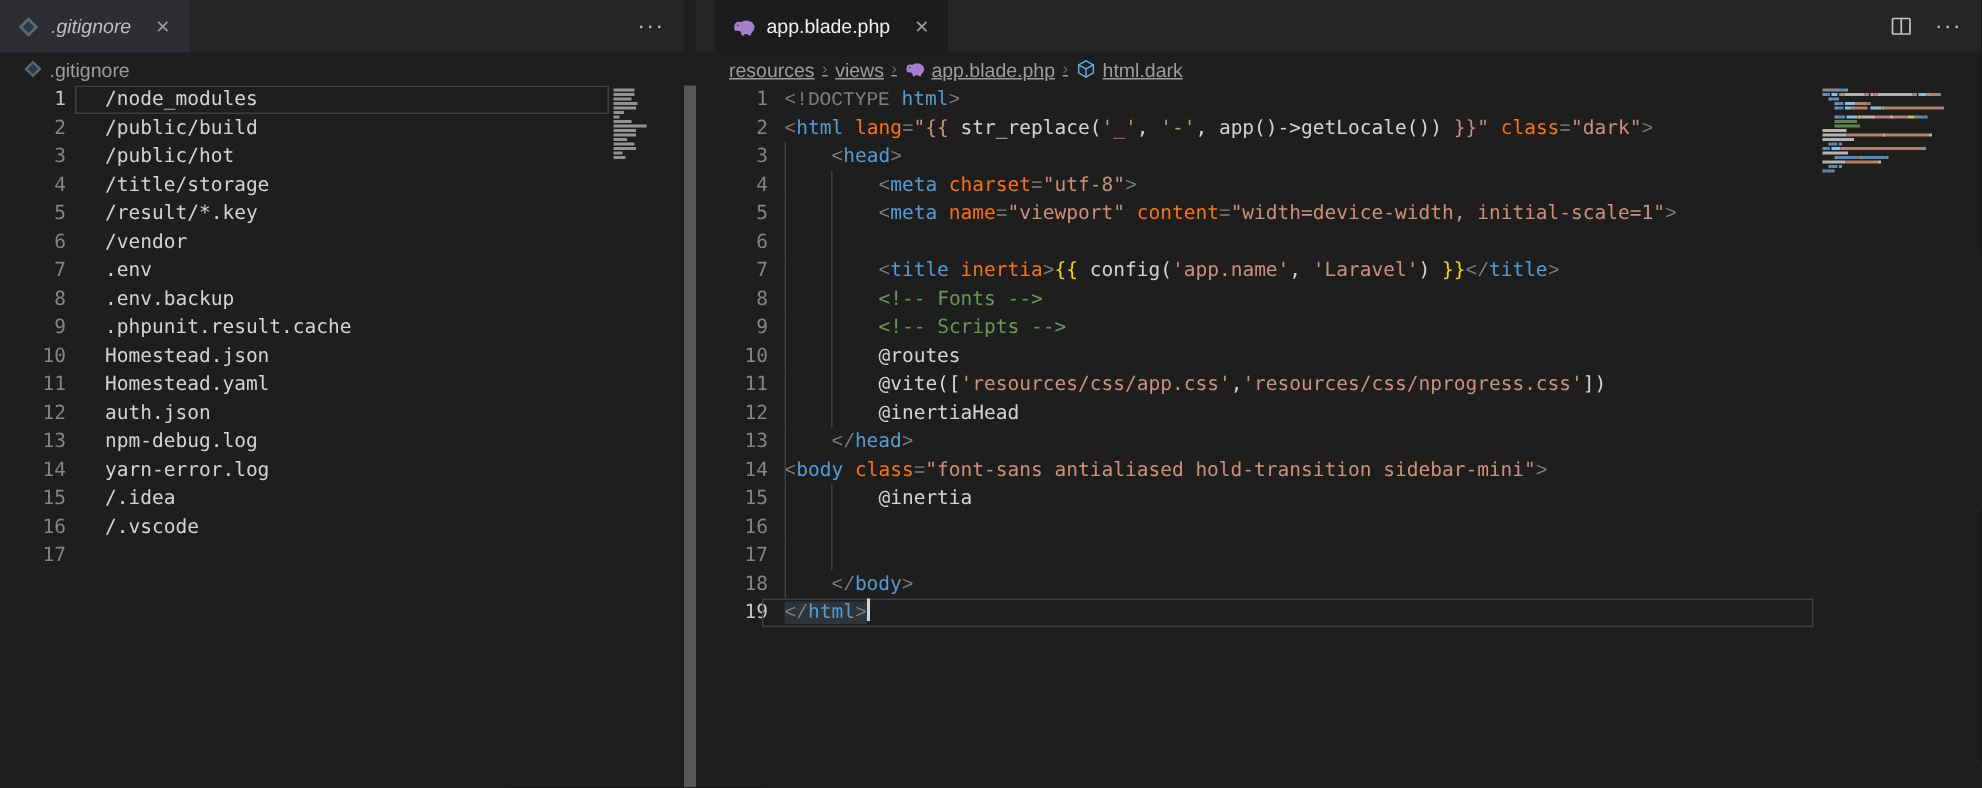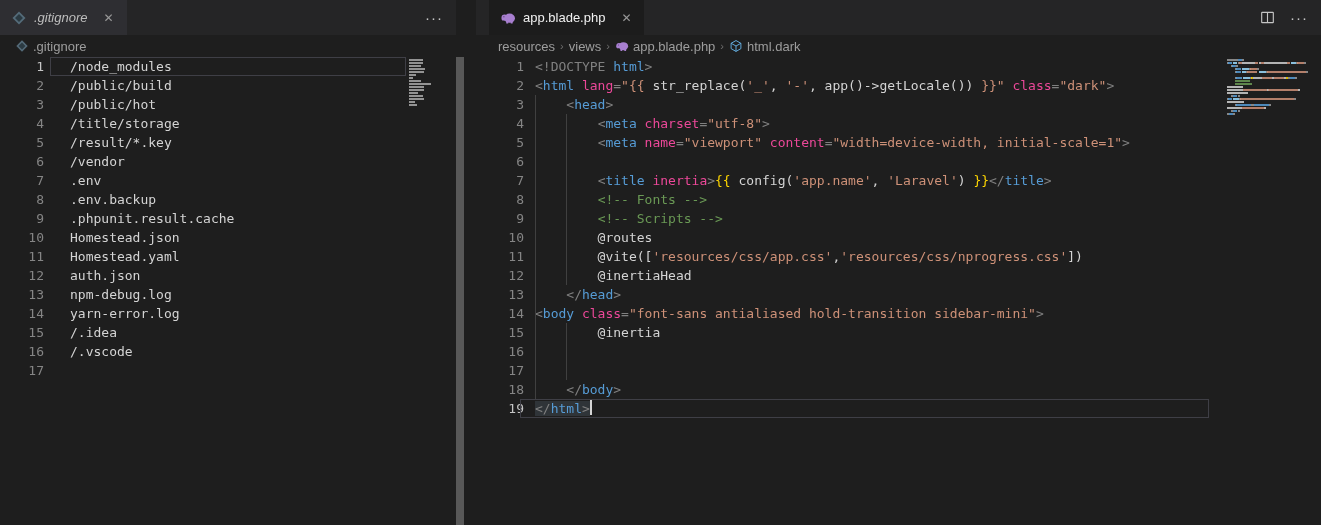--- a/index.html
+++ b/index.html
@@ -4,21 +4,21 @@
 <style>
   * { margin:0; padding:0; box-sizing:border-box; }
   html,body { background:#111; }
   .app {
     position:relative; width:1321px; height:525px; overflow:hidden;
     background:#1e1e1e; font-family:"Liberation Sans", sans-serif;
     -webkit-font-smoothing:antialiased;
   }
   .group { position:absolute; top:0; bottom:0; }
   .group-left  { left:0;   width:456px; }
-  .group-right { left:476px; right:0; }
+  .group-right { left:464px; right:0; }
   
   .tabbar { height:35px; background:#252526; display:flex; align-items:stretch; }
   .group-right .tabbar { padding-left:13px; }
   .tab {
     display:flex; align-items:center; gap:7px; padding:0 10px 0 11px;
     font-size:13px; cursor:pointer; position:relative;
   }
   .group-left  .tab { background:#2e2e32; color:#bdbdbd; }
   .group-left  .tab .tab-label { font-style:italic; }
   .group-right .tab { background:#1c1c1c; color:#f0f0f0; }
@@ -27,21 +27,21 @@
   .tab-icon svg { width:16px; height:16px; }
   .tabbar-actions { margin-left:auto; display:flex; align-items:center; gap:15px; padding-right:13px; }
   .action-btn { color:#c5c5c5; font-size:15px; letter-spacing:1px; cursor:pointer; line-height:1; }
   .action-btn svg { width:15px; height:15px; display:block; }
   
   .breadcrumbs {
     height:22px; display:flex; align-items:center; gap:4px;
     font-size:13px; color:#9d9d9d; background:#1e1e1e;
   }
   .group-left  .breadcrumbs { padding-left:15px; }
-  .group-right .breadcrumbs { padding-left:22px; }
+  .group-right .breadcrumbs { padding-left:22px;text-decoration:underline; }
   .crumb { display:flex; align-items:center; gap:4px; cursor:pointer; }
   .crumb-sep { color:#6e6e6e; font-size:11px; padding:0 1px; }
   .crumb .tab-icon, .crumb .tab-icon svg { width:14px; height:14px; }
   
   .code-area { position:absolute; top:57px; left:0; right:0; bottom:0; overflow:hidden; }
   .line {
     position:relative; height:19px; display:flex; align-items:stretch;
     font-family:"DejaVu Sans Mono", monospace; font-size:13px; line-height:19px;
   }
   .ln { flex:0 0 auto; text-align:right; color:#858585; user-select:none; }
@@ -57,23 +57,23 @@
     border:1px solid #3f3f46;
   }
   .group-left  .line.active::before { left:50px;  right:50px; }
   .group-right .line.active::before { left:44px; right:112px; }
   .cursor {
     display:inline-block; width:2px; height:15px; background:#d4d4d4;
     vertical-align:-2px; margin-left:0px;
   }
   .whl { background:rgba(110,130,150,0.22); }
   
-  .s-p   { color:#808080; }
+  .s-p   { color:#808080;font-family:Liberation Mono, monospace; }
   .s-tag { color:#569cd6; }
-  .s-attr{ color:#ec4899; }
+  .s-attr{ color:#f97316; }
   .s-str { color:#ce9178; }
   .s-t   { color:#d4d4d4; }
   .s-c   { color:#6a9955; }
   .s-y   { color:#ffd700; }
   
   .minimap { position:absolute; top:59px; cursor:pointer; }
   .group-left  .minimap { left:409px; width:34px; }
   .group-right .minimap { left:751px; width:94px; }
   .mini-line { position:relative; height:3px; }
   .mini-seg { position:absolute; top:0; height:2px; opacity:0.85; }

